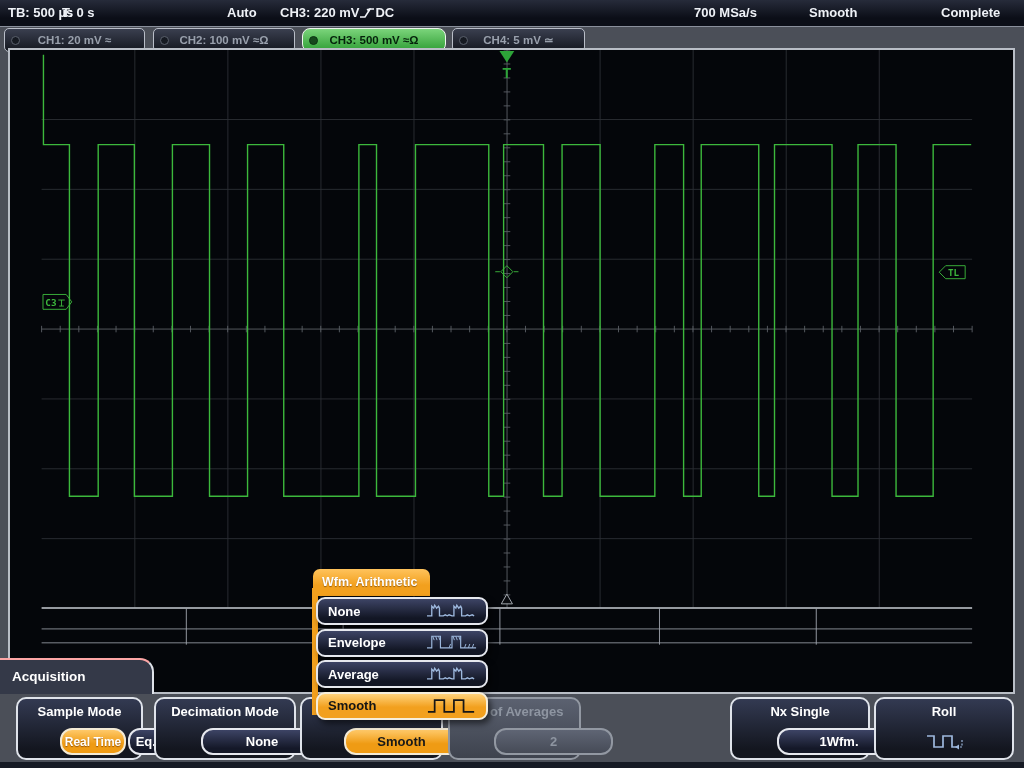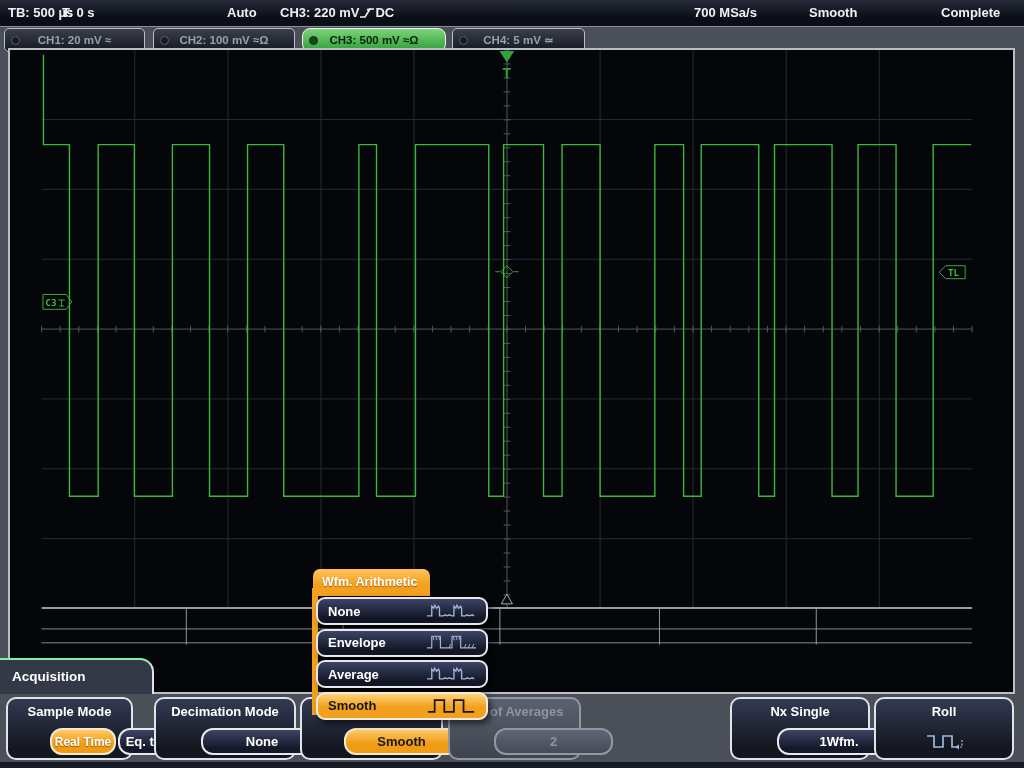--- a/index.html
+++ b/index.html
@@ -50,21 +50,21 @@
               color:#fff;font-weight:bold;font-size:13px;}
   .popup-item.selected{background:linear-gradient(#ffd27a,#f2a01e 55%);
                        border-color:#f6eedb;color:#151515;}
 
   
   .menu-strip{position:absolute;left:0;top:694px;width:1024px;height:68px;
               background:#4b4f58;}
   .bottom-dark{position:absolute;left:0;top:762px;width:1024px;height:6px;
                background:#161a24;}
   .acq-tab{position:absolute;left:0;top:658px;width:154px;height:36px;
-           background:#343948;border-top:2px solid #86efac;border-right:2px solid #dfe3ea;
+           background:#343948;border-top:2px solid #fca5a5;border-right:2px solid #dfe3ea;
            border-radius:0 14px 0 0;color:#fff;font-weight:bold;font-size:13.5px;
            line-height:34px;padding-left:12px;box-sizing:border-box;z-index:5;}
   .panel{position:absolute;top:697px;height:63px;z-index:6;
          background:linear-gradient(#333a52,#13161f 85%);
          border:2px solid #dfe3ea;border-radius:10px;box-sizing:border-box;}
   .panel .title{text-align:center;color:#fff;font-weight:bold;font-size:13px;
                 margin-top:5px;white-space:nowrap;overflow:hidden;}
   .btn{position:absolute;top:29px;height:27px;border:2px solid #e6e8ee;border-radius:12px;
        background:linear-gradient(#3d4465,#141828 80%);color:#fff;font-weight:bold;
        font-size:13px;display:flex;align-items:center;justify-content:center;
@@ -270,21 +270,21 @@
     </svg>
   </div>
 
   <div class="menu-strip"></div>
   <div class="bottom-dark"></div>
 
   <div class="acq-tab">
     <span>Acquisition</span>
   </div>
 
-  <div class="panel" style="left:6px;width:127px">
+  <div class="panel" style="left:16px;width:127px">
     <div class="title">Sample Mode</div>
     <div class="btn orange whitetext" style="left:5px;width:66px">Real Time</div>
     <div class="btn" style="left:73px;width:66px">Eq. time</div>
   </div>
 
   <div class="panel" style="left:154px;width:142px">
     <div class="title">Decimation Mode</div>
     <div class="btn" style="left:8px;width:122px">None</div>
   </div>
 

